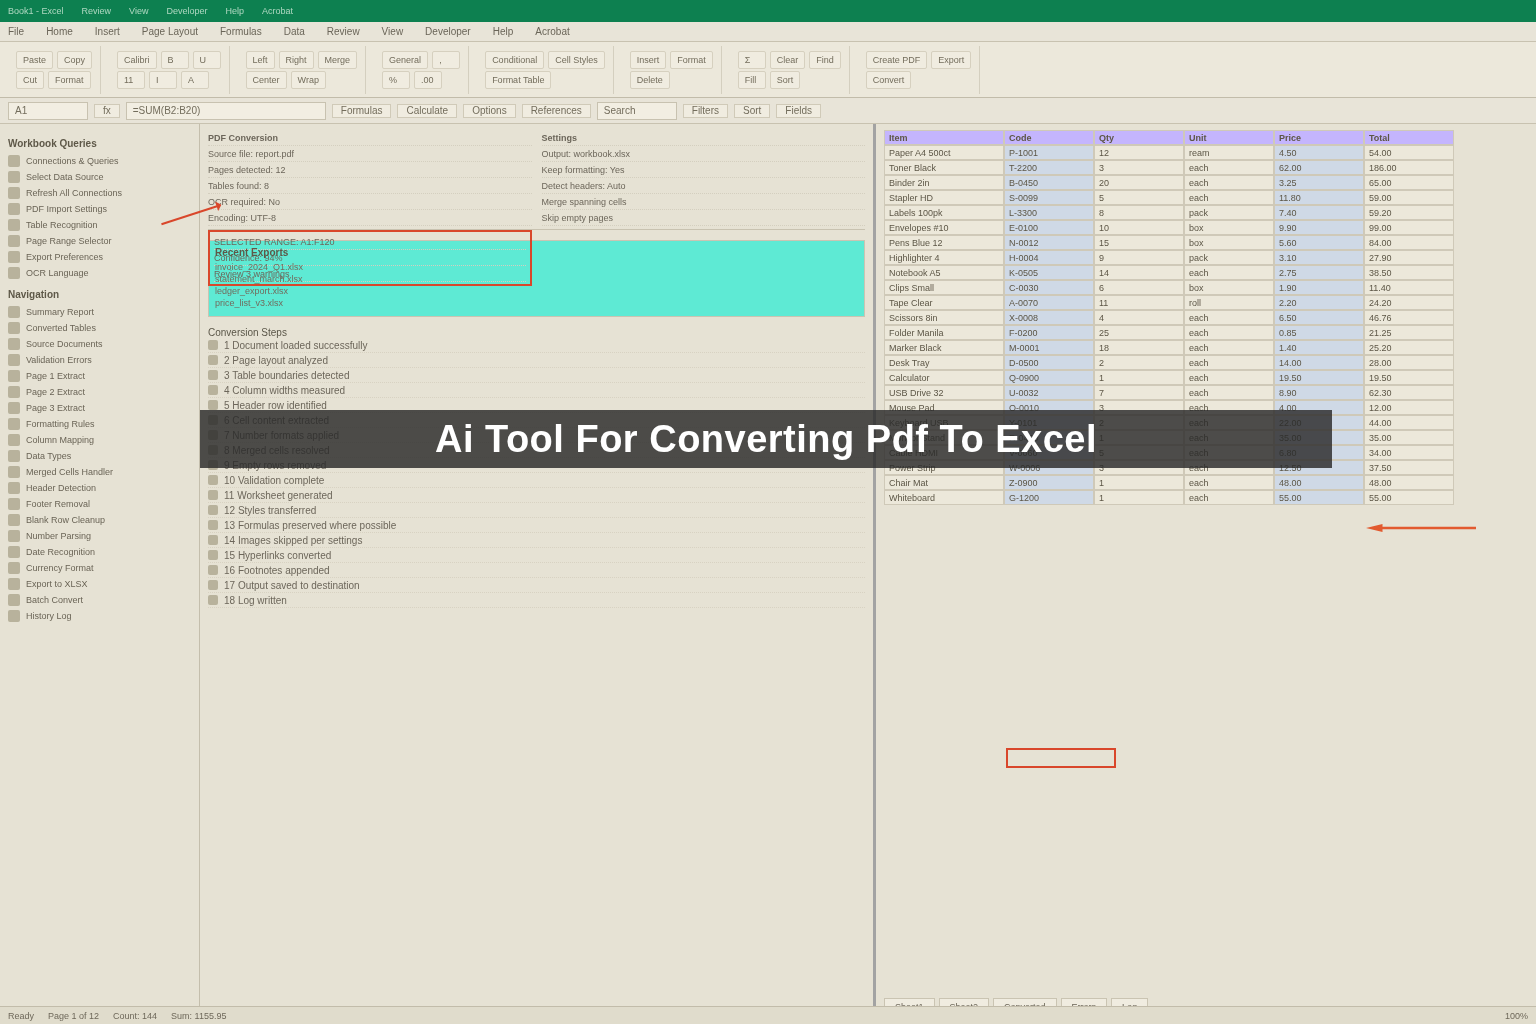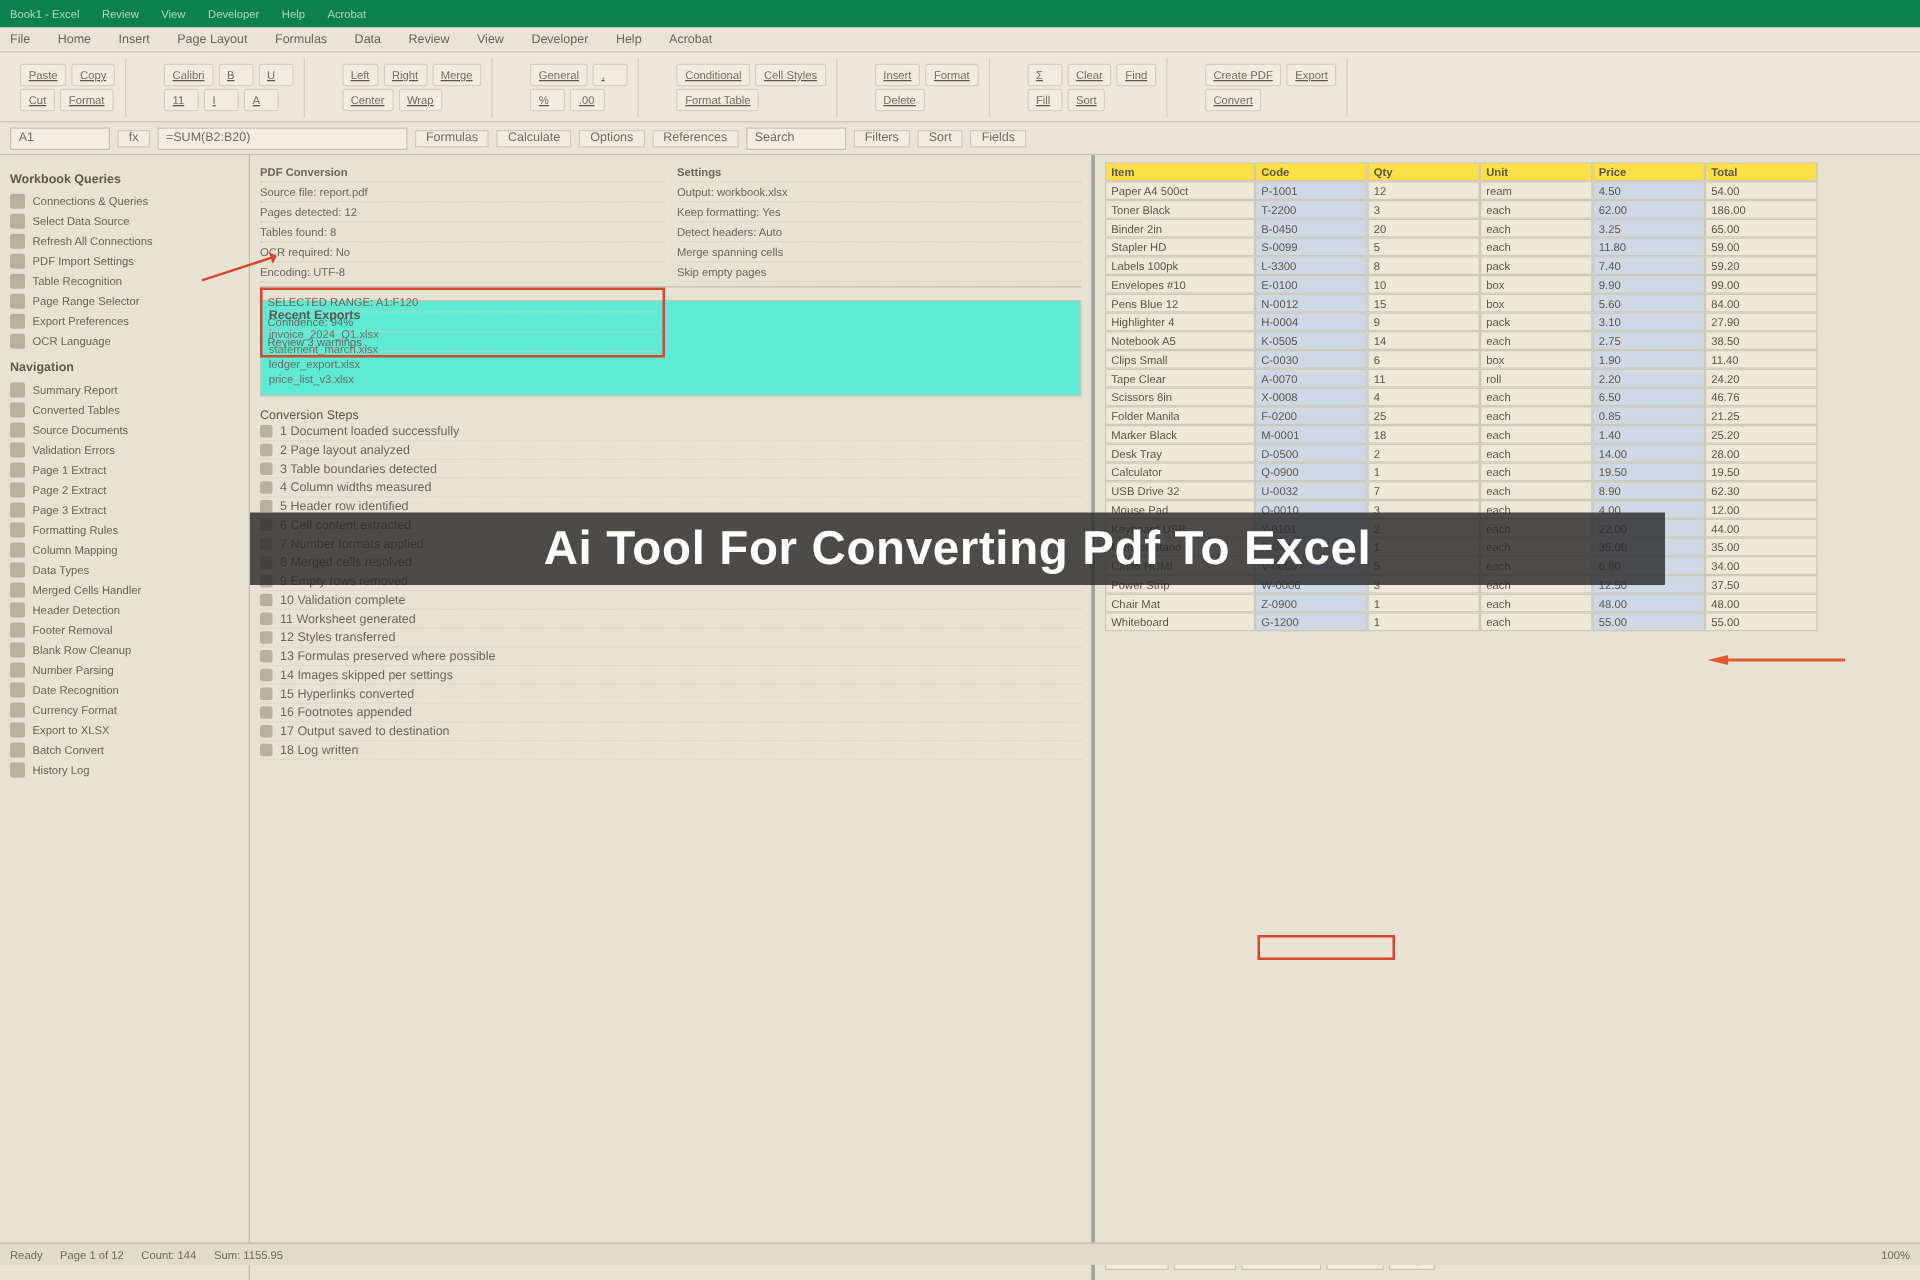--- a/index.html
+++ b/index.html
@@ -1,21 +1,21 @@
 <!DOCTYPE html>
 <html><head>
 <meta charset="utf-8">
 <style>
 * { margin: 0; padding: 0; box-sizing: border-box; }
 body { font-family: "Segoe UI", Arial, sans-serif; font-size: 10px; background: #e8e4d8; width: 1536px; height: 1024px; overflow: hidden; position: relative; color: #5a5648; }
 .titlebar { height: 22px; background: #0d8050; display: flex; align-items: center; padding: 0 8px; color: #c8e6d3; font-size: 9px; }
 .titlebar .tseg { margin-right: 18px; opacity: .85; }
 .menubar { height: 20px; background: #e8e4d8; border-bottom: 1px solid #c8c2b0; display: flex; align-items: center; padding: 0 8px; font-size: 10px; }
 .menubar .mitem { margin-right: 22px; color: #6a6558; }
-.ribbon { height: 56px; background: #ece8db; border-bottom: 1px solid #c2bcaa; display: flex; padding: 4px 8px; gap: 22px; text-decoration: underline; }
+.ribbon { height: 56px; background: #ece8db; border-bottom: 1px solid #c2bcaa; display: flex; padding: 4px 8px; gap: 8px; }
 .ribbon .rgroup { display: flex; flex-direction: column; gap: 2px; padding: 0 8px; border-right: 1px solid #d4cfbf; height: 48px; justify-content: center; }
 .ribbon .rbtn { height: 18px; min-width: 28px; background: #f0ece0; border: 1px solid #d6d0bf; border-radius: 2px; padding: 0 6px; display: inline-flex; align-items: center; font-size: 9px; color: #736d5c; }
 .ribbon .rrow { display: flex; gap: 4px; }
 .toolbar2 { height: 26px; background: #e8e4d8; border-bottom: 1px solid #c8c2b0; display: flex; align-items: center; padding: 0 8px; gap: 6px; font-size: 10px; }
 .toolbar2 .tinput { height: 18px; background: #f2eee2; border: 1px solid #c8c2b0; padding: 0 6px; min-width: 80px; display: inline-flex; align-items: center; color: #736d5c; }
 .toolbar2 .tbtn { height: 14px; background: #f0ece0; border: 1px solid #d0cab8; padding: 0 8px; display: inline-flex; align-items: center; color: #736d5c; }
 .content { position: absolute; top: 124px; left: 0; right: 0; bottom: 0; display: flex; }
 .leftcol { width: 200px; background: #e6e2d4; border-right: 1px solid #c4beac; padding: 6px 8px; overflow: hidden; }
 .leftcol .secthdr { font-weight: 600; font-size: 10px; margin: 8px 0 4px; color: #5e5848; }
 .leftcol .navitem { display: flex; align-items: center; gap: 6px; height: 16px; font-size: 9px; color: #6a6456; }
@@ -30,26 +30,26 @@
 .panel { background: #5eead4; border: 1px solid #cac4b2; margin-top: 10px; padding: 6px; }
 .panel .phdr { font-size: 10px; font-weight: 600; margin-bottom: 4px; color: #5e5848; }
 .panel .ptxt { font-size: 9px; color: #726c5e; margin-bottom: 2px; }
 .midlower { margin-top: 10px; }
 .midlist .mlitem { height: 15px; display: flex; align-items: center; font-size: 10px; color: #6c665a; border-bottom: 1px dotted #d8d2c2; gap: 6px; }
 .midlist .mlitem .ico { width: 10px; height: 10px; background: #b8b29c; border-radius: 2px; }
 .rightcol { width: 660px; background: #e6e2d4; padding: 6px 8px; position: relative; }
 .sheet { display: grid; grid-template-columns: 120px 90px 90px 90px 90px 90px; font-size: 9px; }
 .sheet .cell { height: 15px; border: 1px solid #cfc9b8; padding: 0 4px; display: flex; align-items: center; color: #5c5646; background: #ece8da; overflow: hidden; white-space: nowrap; }
 .sheet .cell.hl { background: #cfd9e6; }
-.sheet .cell.hdr { background: #fde047; font-weight: 600; }
+.sheet .cell.hdr { background: #c4b5fd; font-weight: 600; }
 .tabbar { position: absolute; bottom: 6px; left: 8px; right: 8px; height: 20px; display: flex; gap: 4px; }
 .tabbar .tab { height: 18px; background: #f0ece0; border: 1px solid #cac4b2; padding: 0 10px; display: inline-flex; align-items: center; font-size: 9px; color: #6a6456; }
 .overlay-banner { position: absolute; top: 410px; left: 200px; width: 1132px; height: 58px; background: rgba(42,42,42,.82); display: flex; align-items: center; justify-content: center; color: #fff; font-size: 38px; font-weight: 700; letter-spacing: .5px; }
 .redarrow2 { position: absolute; width: 110px; height: 8px; background: #e25a2f; clip-path: polygon(0 35%, 85% 35%, 85% 0, 100% 50%, 85% 100%, 85% 65%, 0 65%); }
-.statusbar { position: absolute; bottom: 12px; left: 0; right: 0; height: 18px; background: #e0dccc; border-top: 1px solid #c2bcaa; display: flex; align-items: center; padding: 0 8px; font-size: 9px; color: #6e685a; gap: 14px; }
+.statusbar { position: absolute; bottom: 0; left: 0; right: 0; height: 18px; background: #e0dccc; border-top: 1px solid #c2bcaa; display: flex; align-items: center; padding: 0 8px; font-size: 9px; color: #6e685a; gap: 14px; }
 </style>
 </head>
 <body>
 
 <div class="titlebar">
   <span class="tseg">Book1 - Excel</span>
   <span class="tseg">Review</span>
   <span class="tseg">View</span>
   <span class="tseg">Developer</span>
   <span class="tseg">Help</span>

